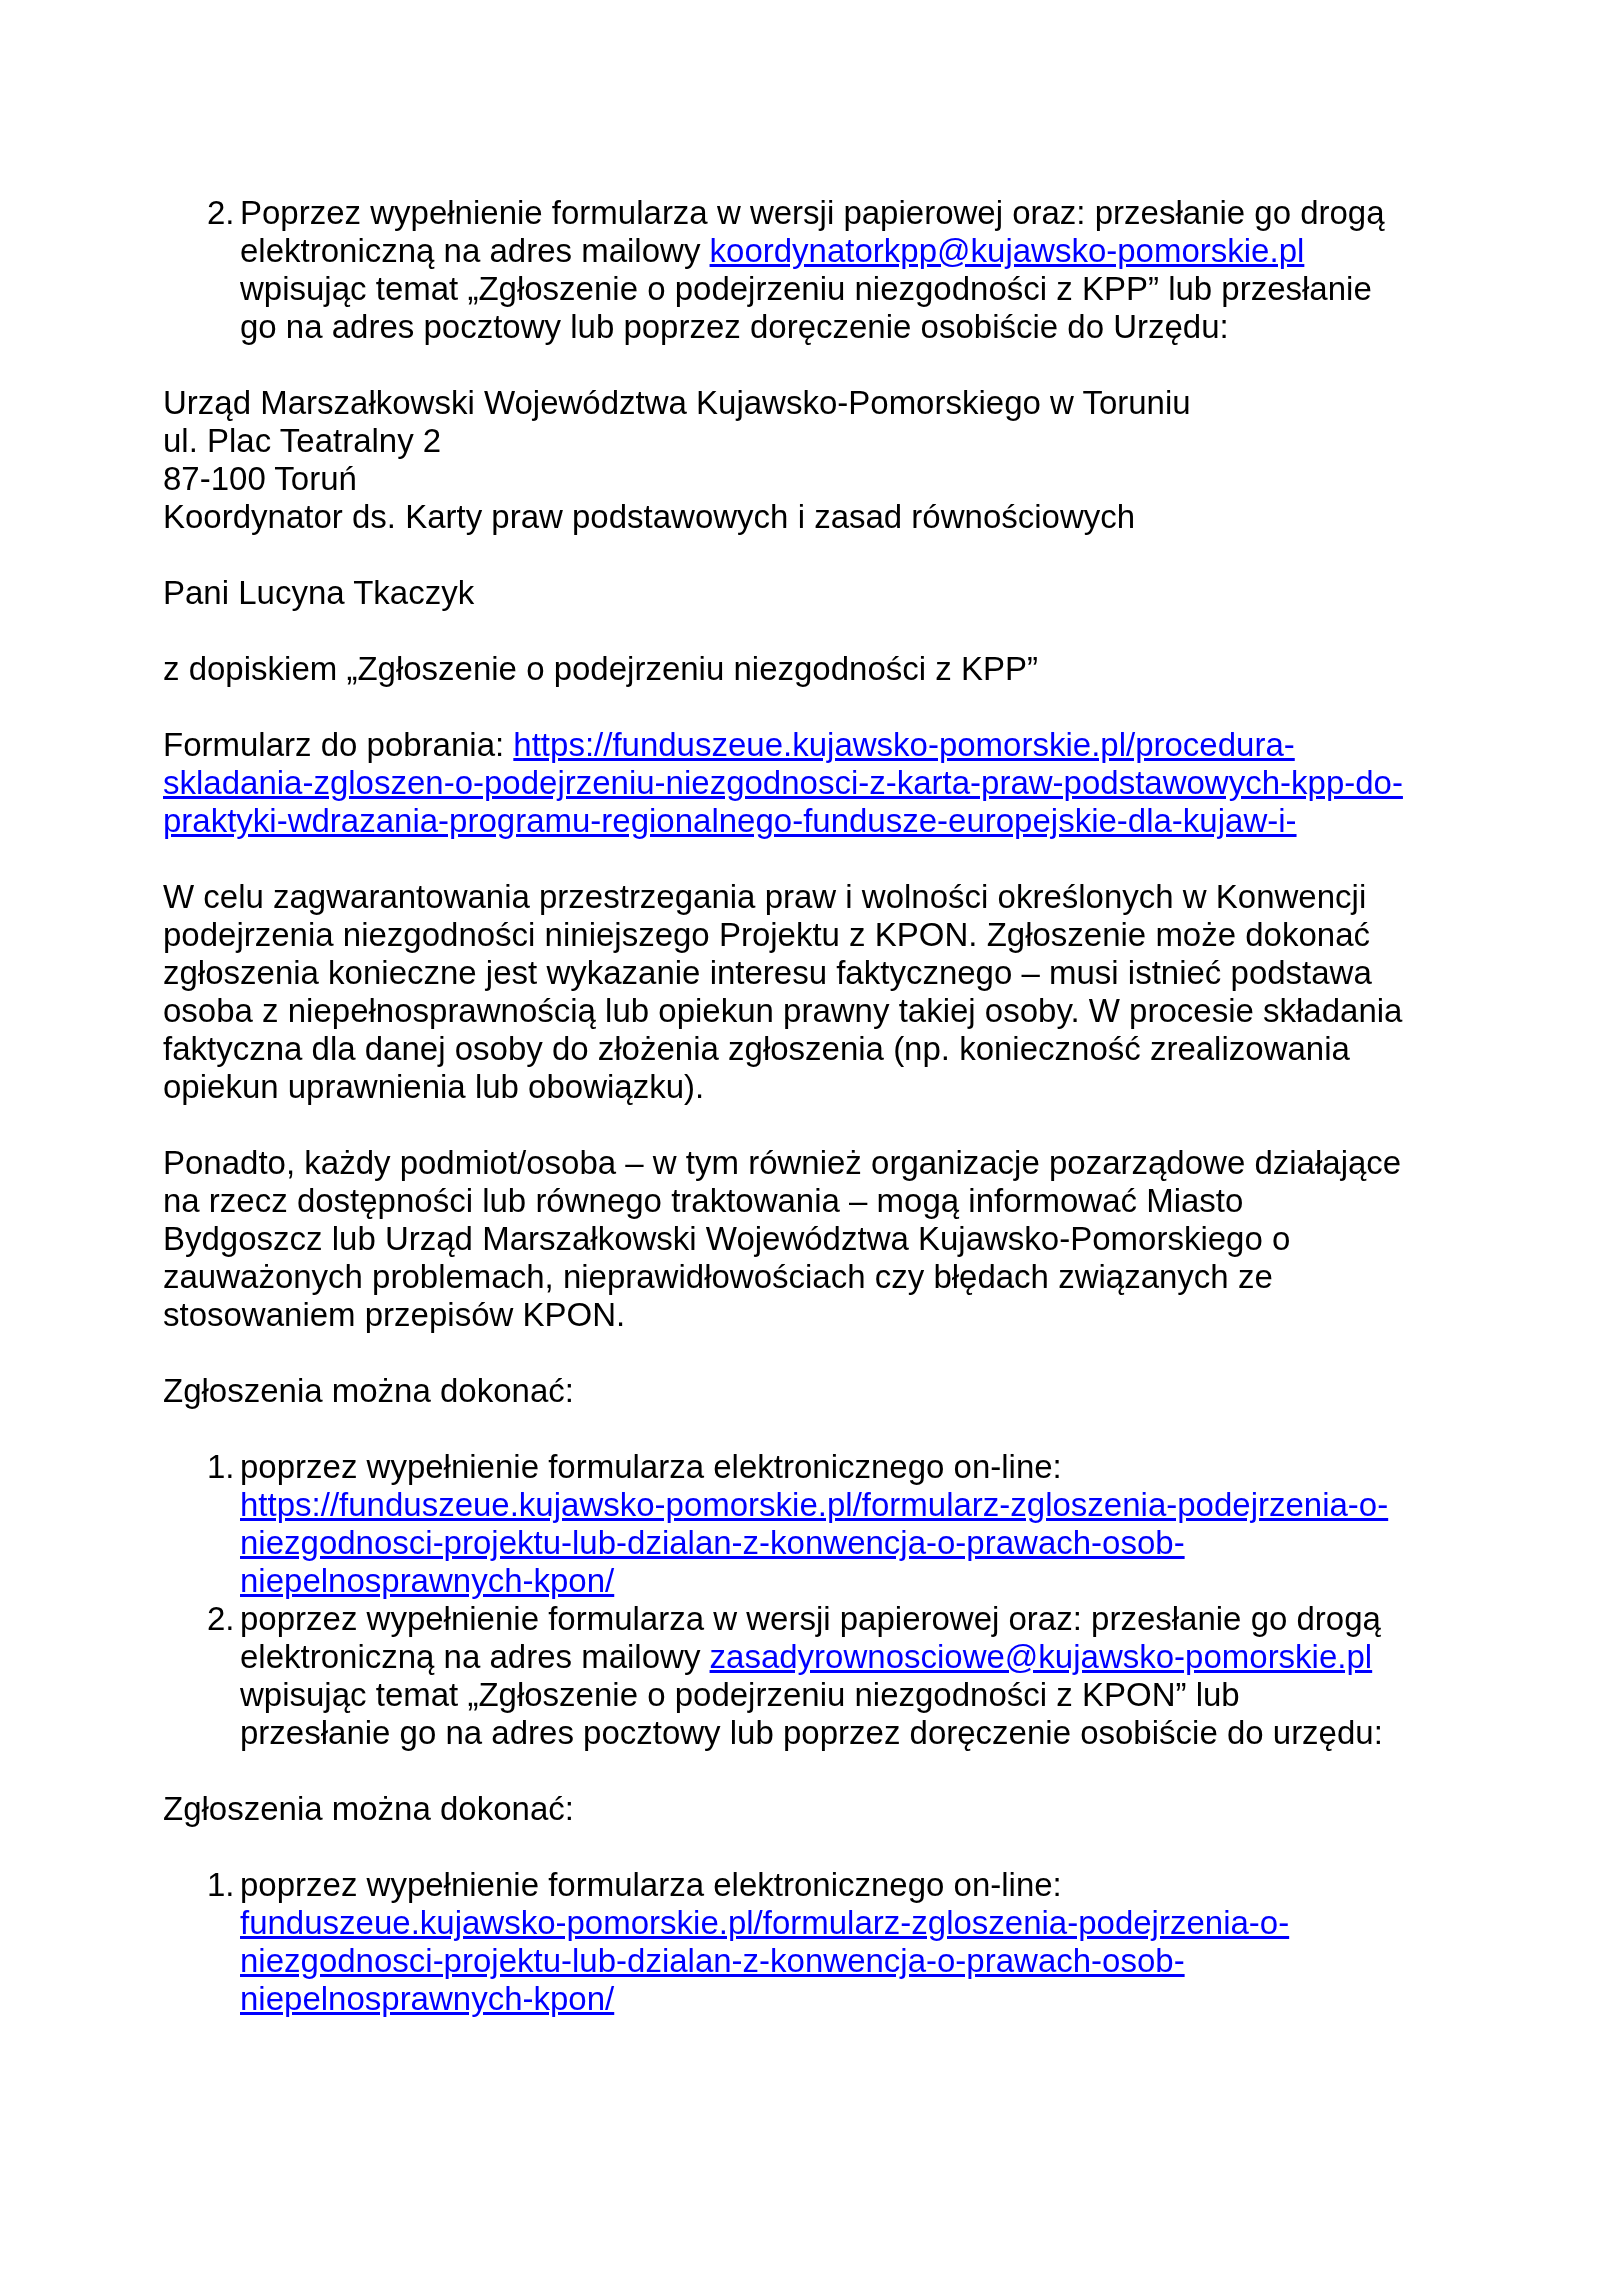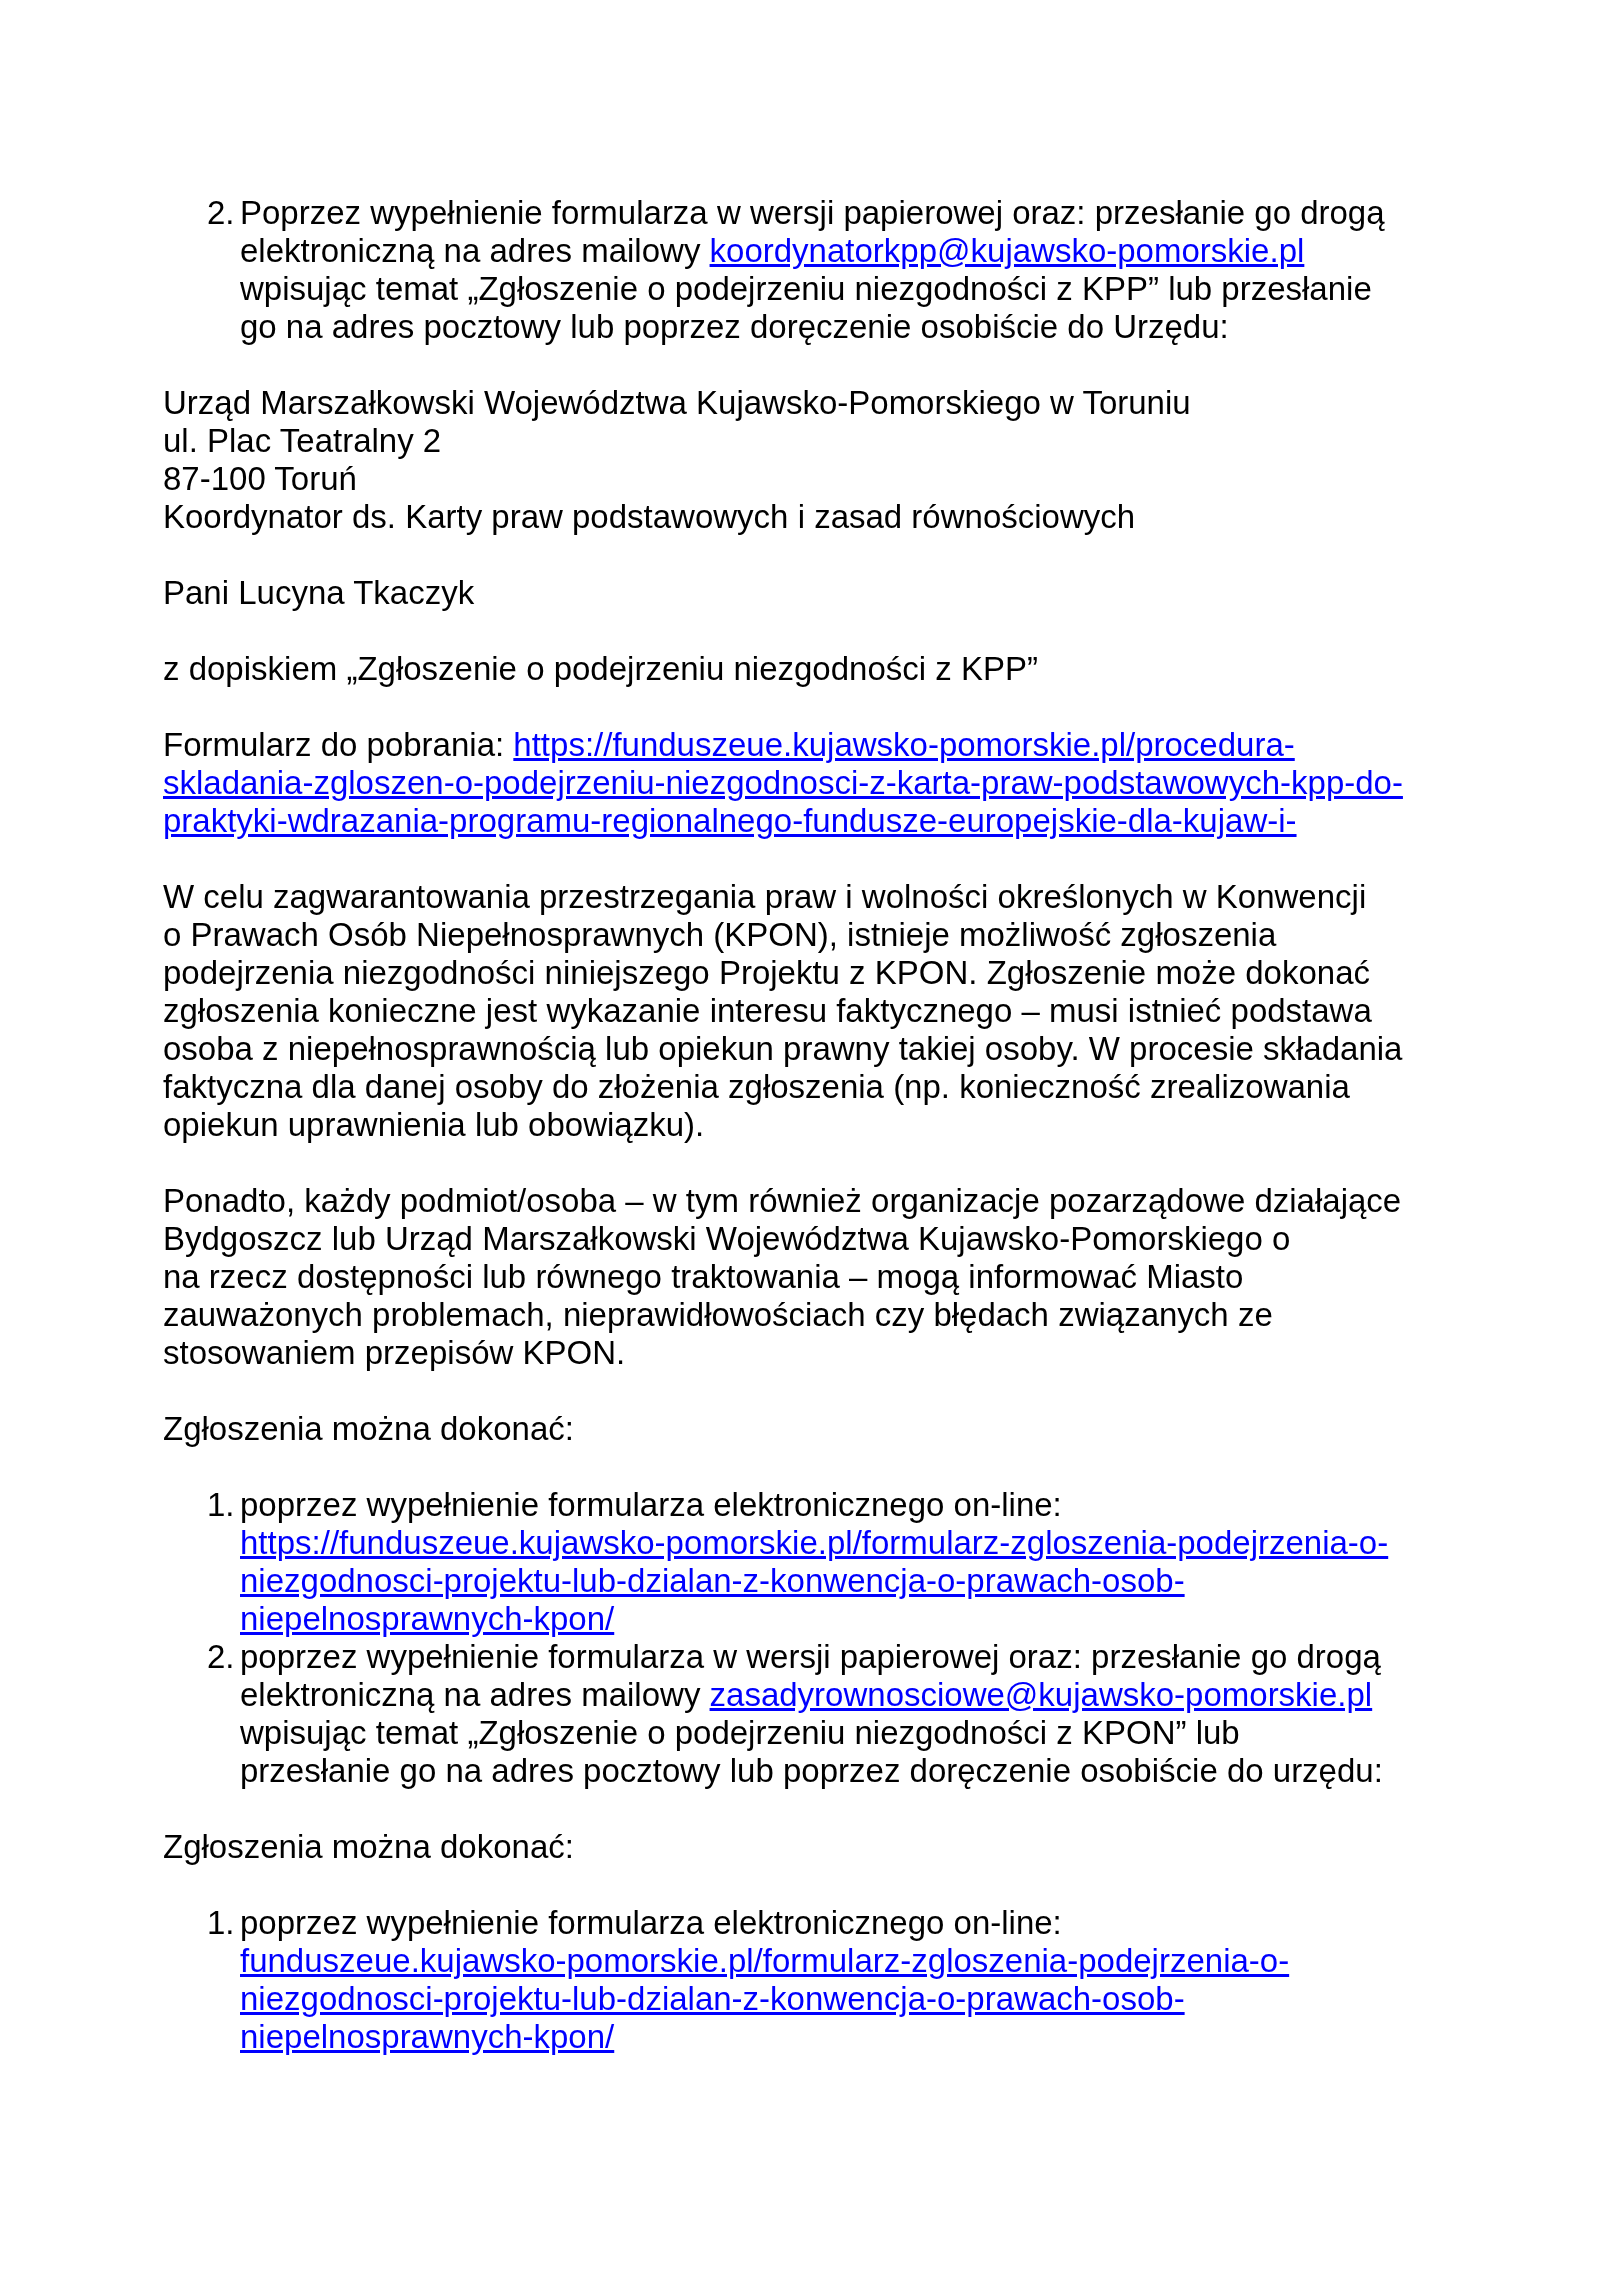--- a/index.html
+++ b/index.html
@@ -66,32 +66,31 @@
     </div>
 
     <div class="blk">
       <div class="ln"><span>Formularz do pobrania: </span><a class="lnk">https://funduszeue.kujawsko-pomorskie.pl/procedura-</a></div>
       <div class="ln"><a class="lnk">skladania-zgloszen-o-podejrzeniu-niezgodnosci-z-karta-praw-podstawowych-kpp-do-</a></div>
       <div class="ln"><a class="lnk">praktyki-wdrazania-programu-regionalnego-fundusze-europejskie-dla-kujaw-i-</a></div>
     </div>
 
     <div class="blk">
       <div class="ln"><span>W celu zagwarantowania przestrzegania praw i wolności określonych w </span><span class="b">Konwencji</span></div>
-      <div class="ln"><span class="b">o Prawach Osób Niepełnosprawnych (KPON),</span><span> istnieje możliwość zgłoszenia</span></div>
       <div class="ln"><span>podejrzenia niezgodności niniejszego Projektu z KPON. Zgłoszenie może dokonać</span></div>
       <div class="ln"><span>zgłoszenia konieczne jest wykazanie interesu faktycznego – musi istnieć podstawa</span></div>
       <div class="ln"><span>osoba z niepełnosprawnością lub opiekun prawny takiej osoby. W procesie składania</span></div>
       <div class="ln"><span>faktyczna dla danej osoby do złożenia zgłoszenia (np. konieczność zrealizowania</span></div>
       <div class="ln"><span>opiekun uprawnienia lub obowiązku).</span></div>
     </div>
 
     <div class="blk">
       <div class="ln"><span>Ponadto, każdy podmiot/osoba – w tym również organizacje pozarządowe działające</span></div>
+      <div class="ln"><span>na rzecz dostępności lub równego traktowania – mogą informować Miasto</span></div>
       <div class="ln"><span>Bydgoszcz lub Urząd Marszałkowski Województwa Kujawsko-Pomorskiego o</span></div>
-      <div class="ln"><span>na rzecz dostępności lub równego traktowania – mogą informować Miasto</span></div>
       <div class="ln"><span>zauważonych problemach, nieprawidłowościach czy błędach związanych ze</span></div>
       <div class="ln"><span>stosowaniem przepisów KPON.</span></div>
     </div>
 
     <div class="blk">
       <div class="ln"><span>Zgłoszenia można dokonać:</span></div>
     </div>
 
     <div class="blk">
       <div class="li">

